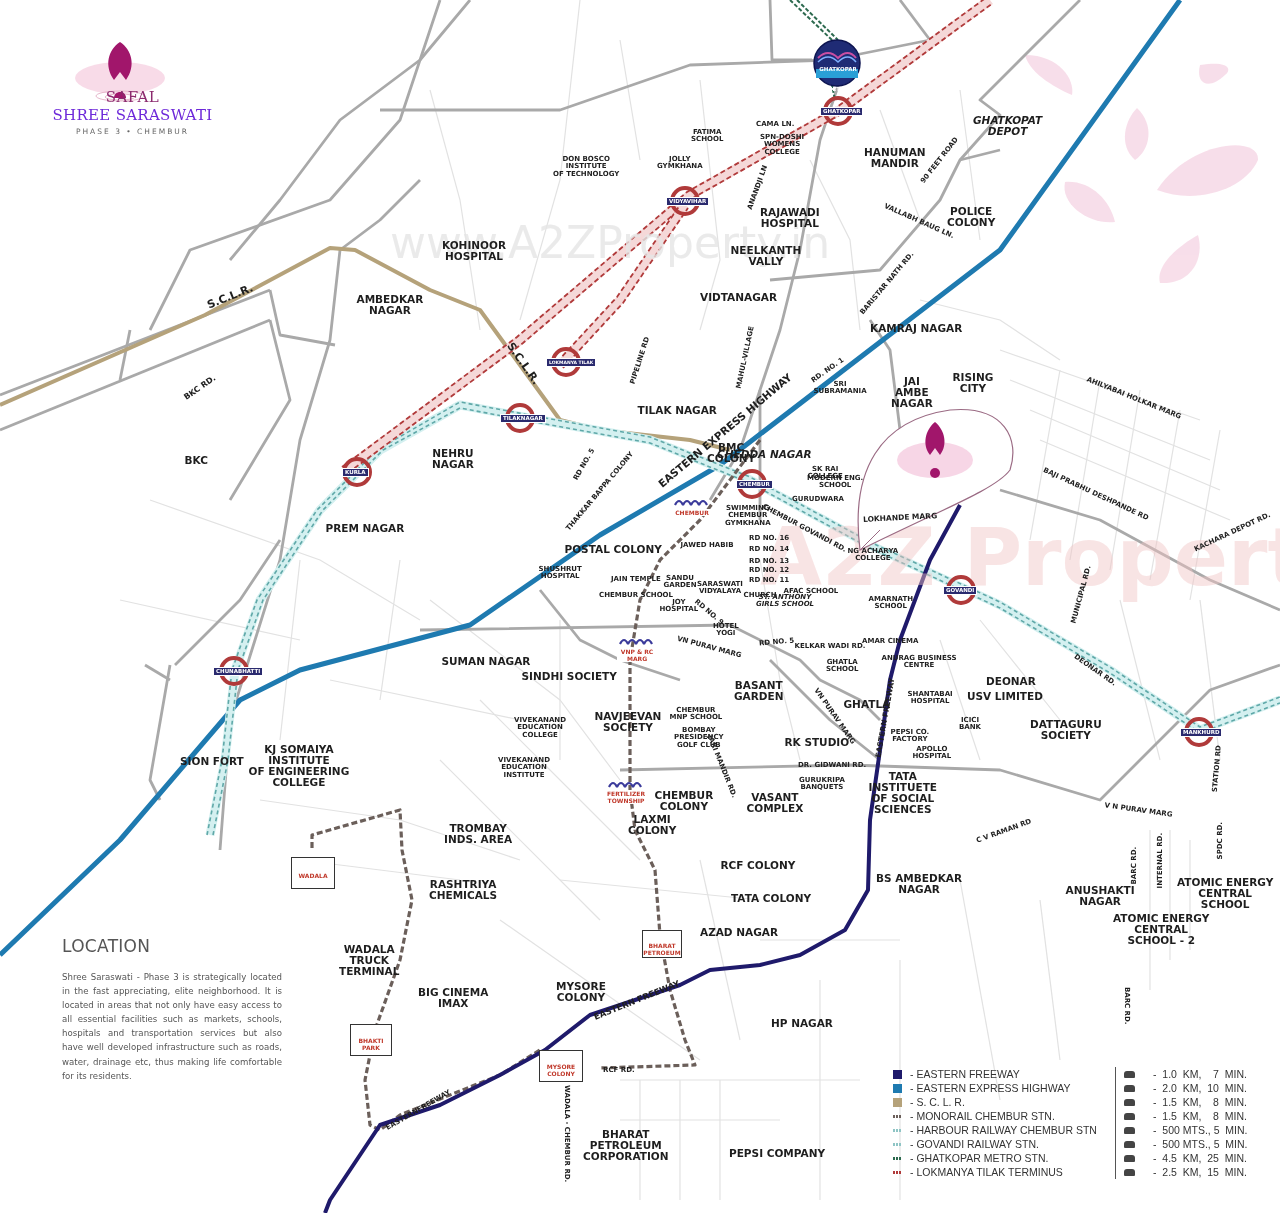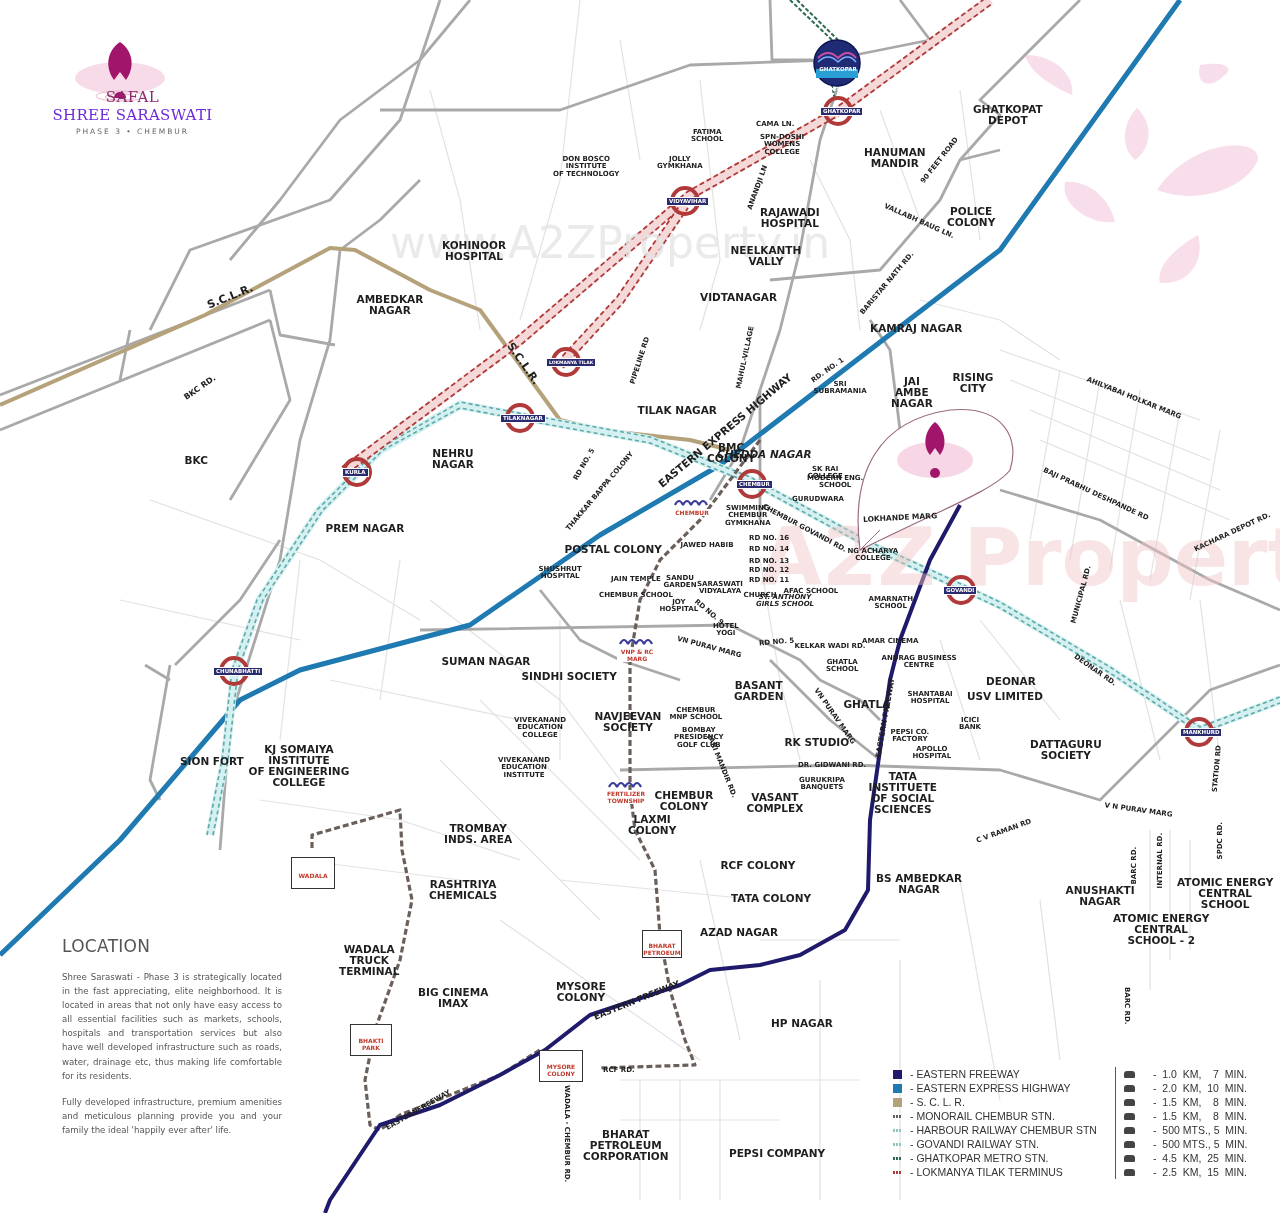--- a/index.html
+++ b/index.html
@@ -268,21 +268,21 @@
       <div class="m-lbl" style="white-space:pre">BHAKTI
 PARK</div>
     </div>
   <div class="mono" style="left:291px;top:857px;width:42px;height:30px;">
       <div style="height:14px"></div>
       <div class="m-lbl">WADALA</div>
     </div>
 </div>
 
 <div id="areas">
-    <div class="lbl big" style="left: 973px; top: 104px;">GHATKOPAT
+    <div class="lbl big" style="left: 973px; top: 115px; font-style: italic;">GHATKOPAT
 DEPOT</div>
     <div class="lbl big" style="left: 864px; top: 147px;">HANUMAN
 MANDIR</div>
     <div class="lbl big" style="left: 947px; top: 167px; margin-top: 39px;">POLICE
 COLONY</div>
     <div class="lbl big" style="left: 760px; top: 207px;">RAJAWADI
 HOSPITAL</div>
     <div class="lbl big" style="left: 730.5px; top: 245px;">NEELKANTH
 VALLY</div>
     <div class="lbl big" style="left: 442px; top: 240px;">KOHINOOR
@@ -307,21 +307,21 @@
     <div class="lbl big" style="left: 564.5px; top: 543.5px;">POSTAL COLONY</div>
     <div class="lbl big" style="left: 441.5px; top: 655.5px;">SUMAN NAGAR</div>
     <div class="lbl big" style="left: 521.5px; top: 670.5px;">SINDHI SOCIETY</div>
     <div class="lbl big" style="left: 594.5px; top: 711px;">NAVJEEVAN
 SOCIETY</div>
     <div class="lbl big" style="left: 734px; top: 680px;">BASANT
 GARDEN</div>
     <div class="lbl big" style="left: 843.5px; top: 698.5px;">GHATLA</div>
     <div class="lbl big" style="left: 986px; top: 675.5px;">DEONAR</div>
     <div class="lbl big" style="left: 967px; top: 690.5px;">USV LIMITED</div>
-    <div class="lbl big" style="left: 1030px; top: 719px; margin-top: 20px;">DATTAGURU
+    <div class="lbl big" style="left: 1030px; top: 719px;">DATTAGURU
 SOCIETY</div>
     <div class="lbl big" style="left: 784.5px; top: 736.5px;">RK STUDIO</div>
     <div class="lbl big" style="left: 654.5px; top: 790px;">CHEMBUR
 COLONY</div>
     <div class="lbl big" style="left: 746.5px; top: 792px;">VASANT
 COMPLEX</div>
     <div class="lbl big" style="left: 868.5px; top: 771px;">TATA
 INSTITUETE
 OF SOCIAL
 SCIENCES</div>
@@ -475,21 +475,20 @@
     <div class="lbl rd" style="font-size: 7px; left: 1190.5px; top: 528.5px; transform: rotate(-25deg);">KACHARA DEPOT RD.</div>
     <div class="lbl rd" style="font-size: 8.5px; left: 591px; top: 995.5px; transform: rotate(-22deg);">EASTERN FREEWAY</div>
     <div class="lbl rd" style="font-size: 7px; left: 381.5px; top: 1106.5px; transform: rotate(-30deg);">EASTERNFREEWAY</div>
     <div class="lbl rd" style="font-size: 7px; left: 603px; top: 1066.5px;">RCF RD.</div>
     <div class="lbl rd" style="font-size: 7px; left: 517.5px; top: 1129.5px; transform: rotate(90deg);">WADALA - CHEMBUR RD.</div>
   </div>
 
 <div class="loc">
   <h3>LOCATION</h3>
   <p>Shree Saraswati - Phase 3 is strategically located in the fast appreciating, elite neighborhood. It is located in areas that not only have easy access to all essential facilities such as markets, schools, hospitals and transportation services but also have well developed infrastructure such as roads, water, drainage etc, thus making life comfortable for its residents.</p>
-  <p>Fully developed infrastructure, premium amenities and meticulous planning provide you and your family the ideal 'happily ever after' life.</p>
 </div>
 
 <div class="legend" id="legend">
     <div class="row">
       <span class="sw" style="background: rgb(31, 26, 107);"></span>
       <span>-  EASTERN FREEWAY</span>
     </div>
     <div class="row">
       <span class="sw" style="background: rgb(30, 122, 176);"></span>
       <span>-  EASTERN EXPRESS HIGHWAY</span>

